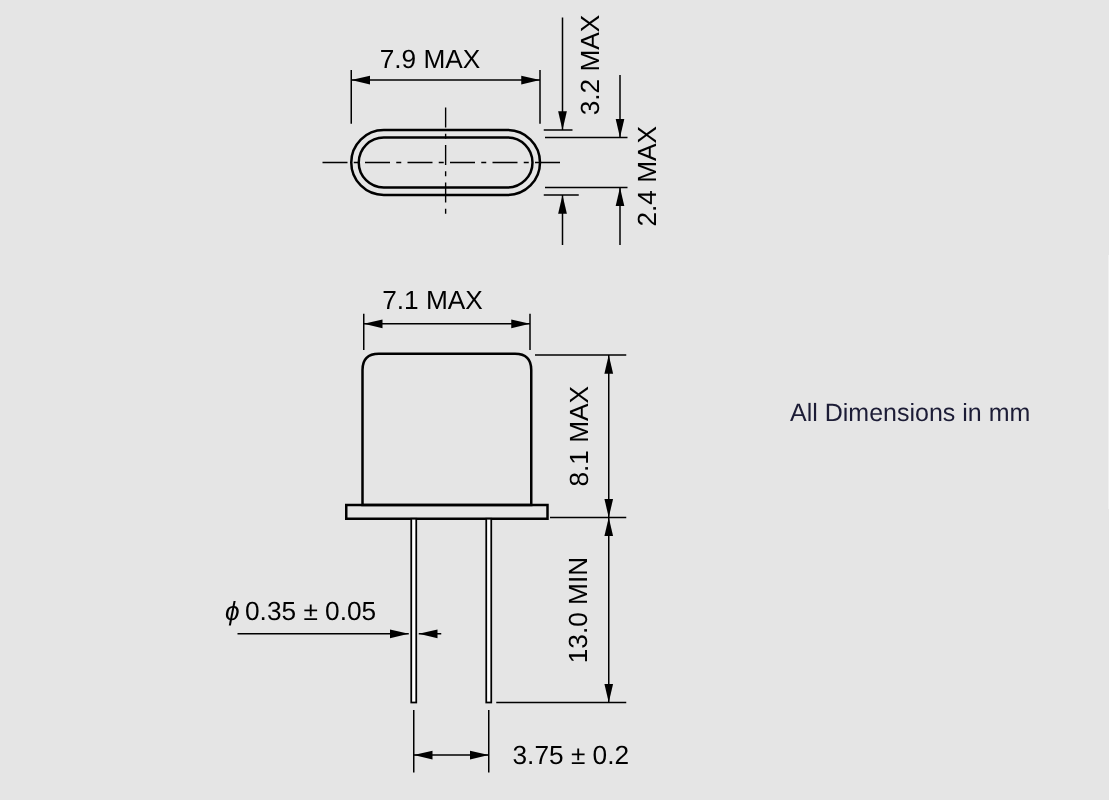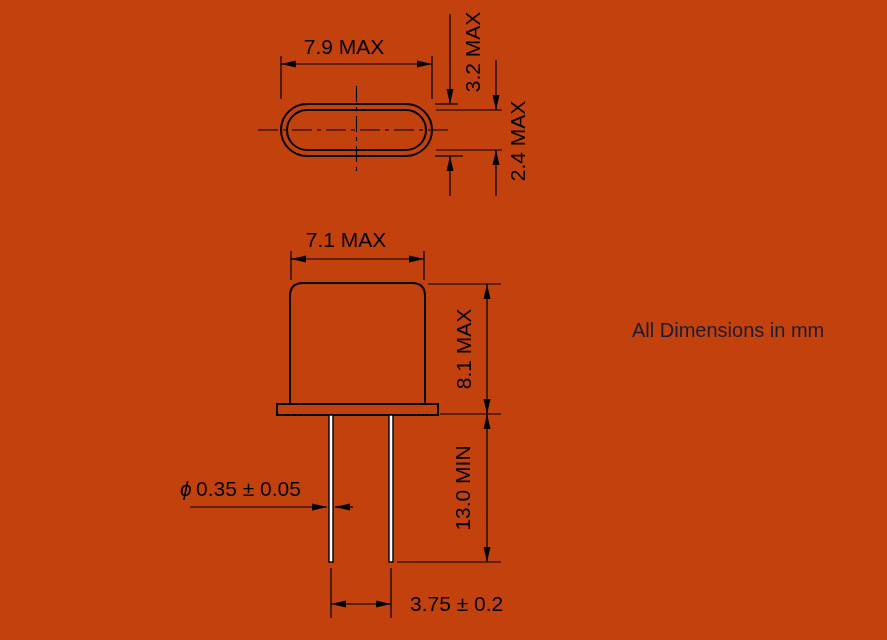--- a/index.html
+++ b/index.html
@@ -5,21 +5,21 @@
   html, body {
     margin: 0;
     padding: 0;
     background: #ffffff;
     font-family: "Liberation Sans", sans-serif;
   }
   .canvas {
     position: relative;
     width: 887px;
     height: 640px;
-    background: #c2410c;
+    background: #e5e5e5;
     overflow: hidden;
   }
   svg { display: block; }
   .dim-text {
     font-family: "Liberation Sans", sans-serif;
     font-size: 21px;
     fill: #000000;
   }
   .note-text {
     font-family: "Liberation Sans", sans-serif;

